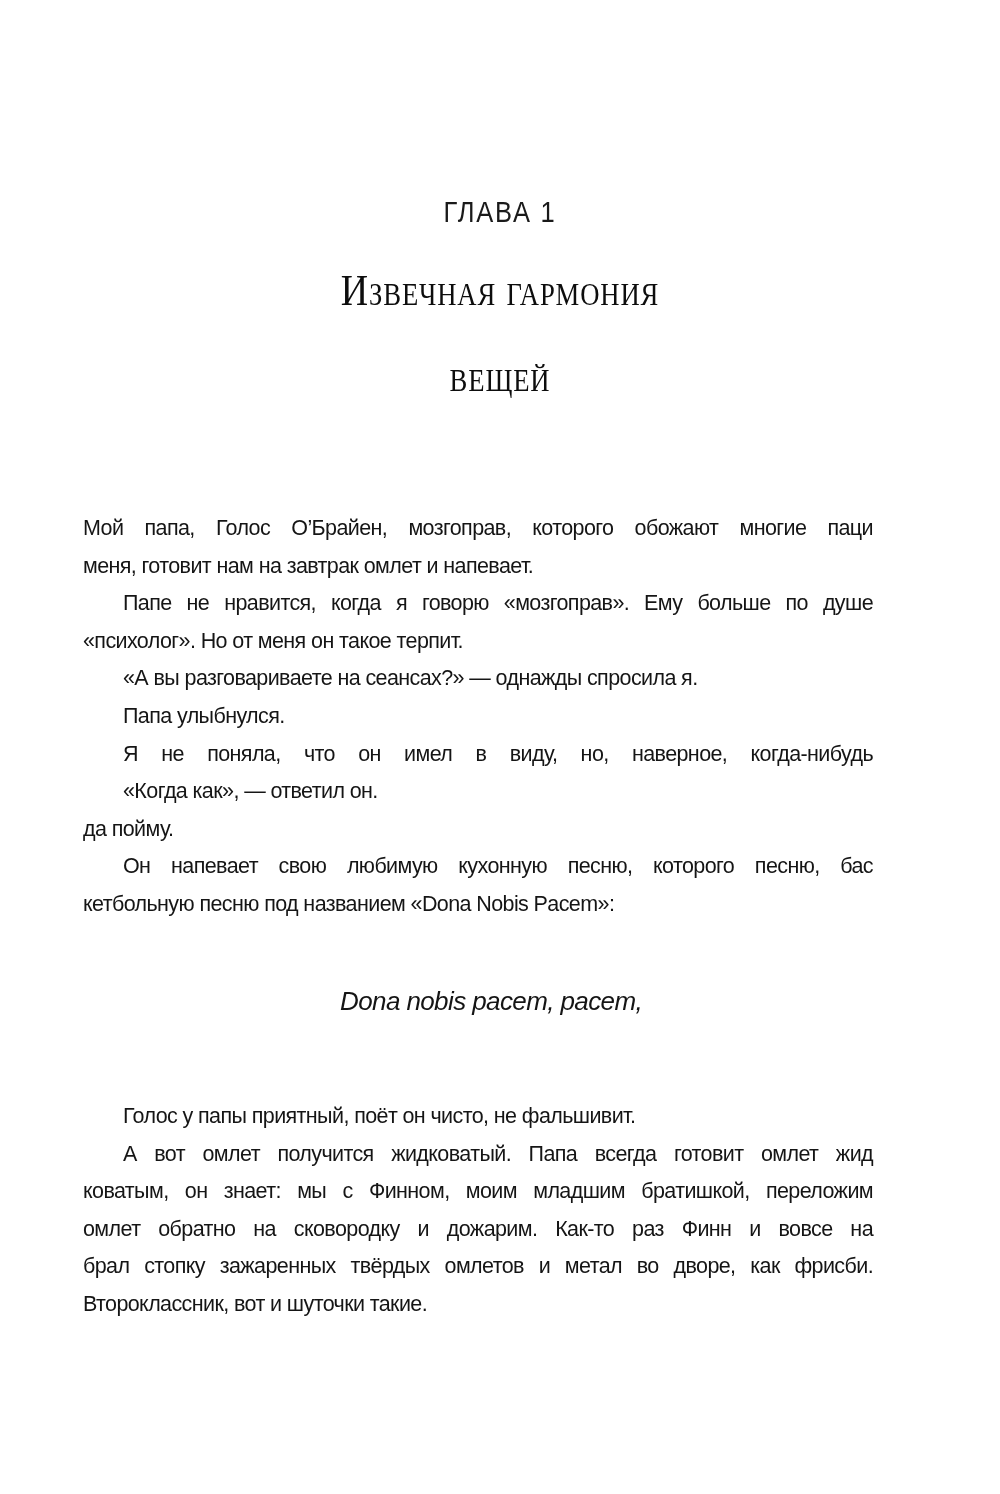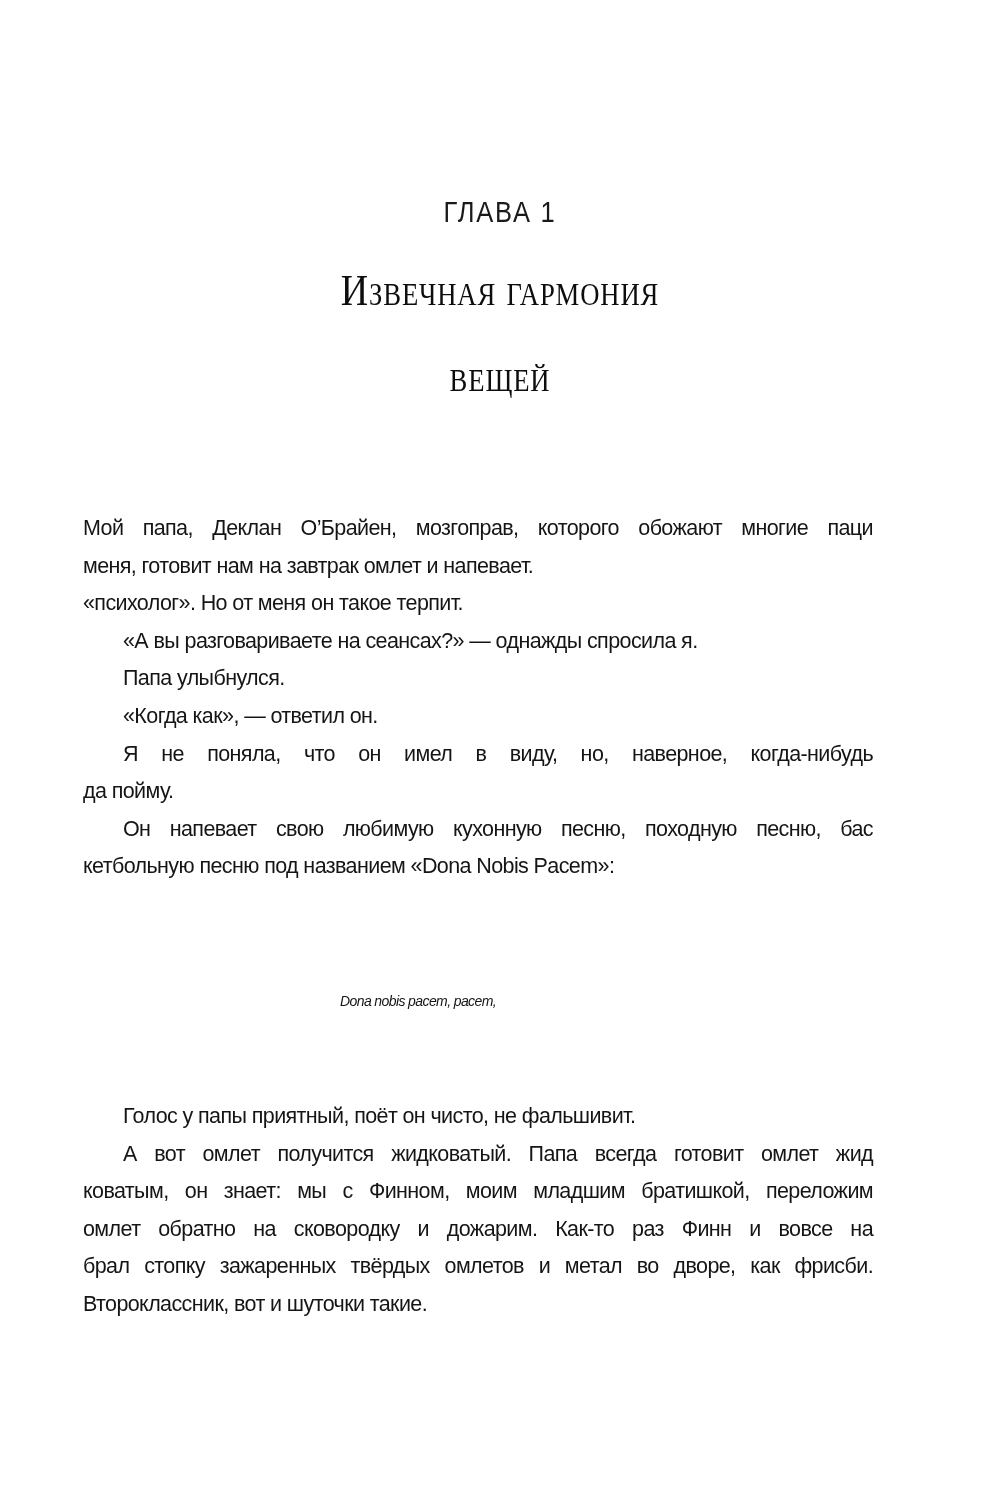--- a/index.html
+++ b/index.html
@@ -69,21 +69,21 @@
       text-align: justify;
       text-align-last: justify;
       white-space: normal;
     }
     .verse {
       position: absolute;
       left: 340px;
       top: 983px;
       font-family: "Liberation Sans", sans-serif;
       font-style: italic;
-      font-size: 14px;
+      font-size: 26px;
       line-height: 37.6px;
       color: #151515;
       letter-spacing: -0.5px;
     }
     .body-text-2 {
       position: absolute;
       left: 83px;
       top: 1098px;
       width: 790px;
       font-family: "Liberation Sans", sans-serif;
@@ -98,29 +98,30 @@
 <div class="page">
 
   <div class="chapter-label">ГЛАВА 1</div>
 
   <div class="chapter-title">
     <span class="line">Извечная гармония</span>
     <span class="line">вещей</span>
   </div>
 
   <div class="body-text">
-    <span class="line-row just">Мой папа, Деклан О’Брайен, мозгоправ, которого обожают многие паци</span>
+    <span class="line-row just">Мой папа, Голос О’Брайен, мозгоправ, которого обожают многие паци</span>
     <span class="line-row">меня, готовит нам на завтрак омлет и напевает.</span>
+    <span class="line-row indent just">Папе не нравится, когда я говорю «мозгоправ». Ему больше по душе</span>
     <span class="line-row">«психолог». Но от меня он такое терпит.</span>
     <span class="line-row indent">«А вы разговариваете на сеансах?» — однажды спросила я.</span>
     <span class="line-row indent">Папа улыбнулся.</span>
+    <span class="line-row indent just">Я не поняла, что он имел в виду, но, наверное, когда-нибудь</span>
     <span class="line-row indent">«Когда как», — ответил он.</span>
-    <span class="line-row indent just">Я не поняла, что он имел в виду, но, наверное, когда-нибудь</span>
     <span class="line-row">да пойму.</span>
-    <span class="line-row indent just">Он напевает свою любимую кухонную песню, походную песню, бас</span>
+    <span class="line-row indent just">Он напевает свою любимую кухонную песню, которого песню, бас</span>
     <span class="line-row">кетбольную песню под названием «Dona Nobis Pacem»:</span>
   </div>
 
   <div class="verse">
     <span class="line-row">Dona nobis pacem, pacem,</span>
   </div>
 
   <div class="body-text-2">
     <span class="line-row indent">Голос у папы приятный, поёт он чисто, не фальшивит.</span>
     <span class="line-row indent just">А вот омлет получится жидковатый. Папа всегда готовит омлет жид</span>

